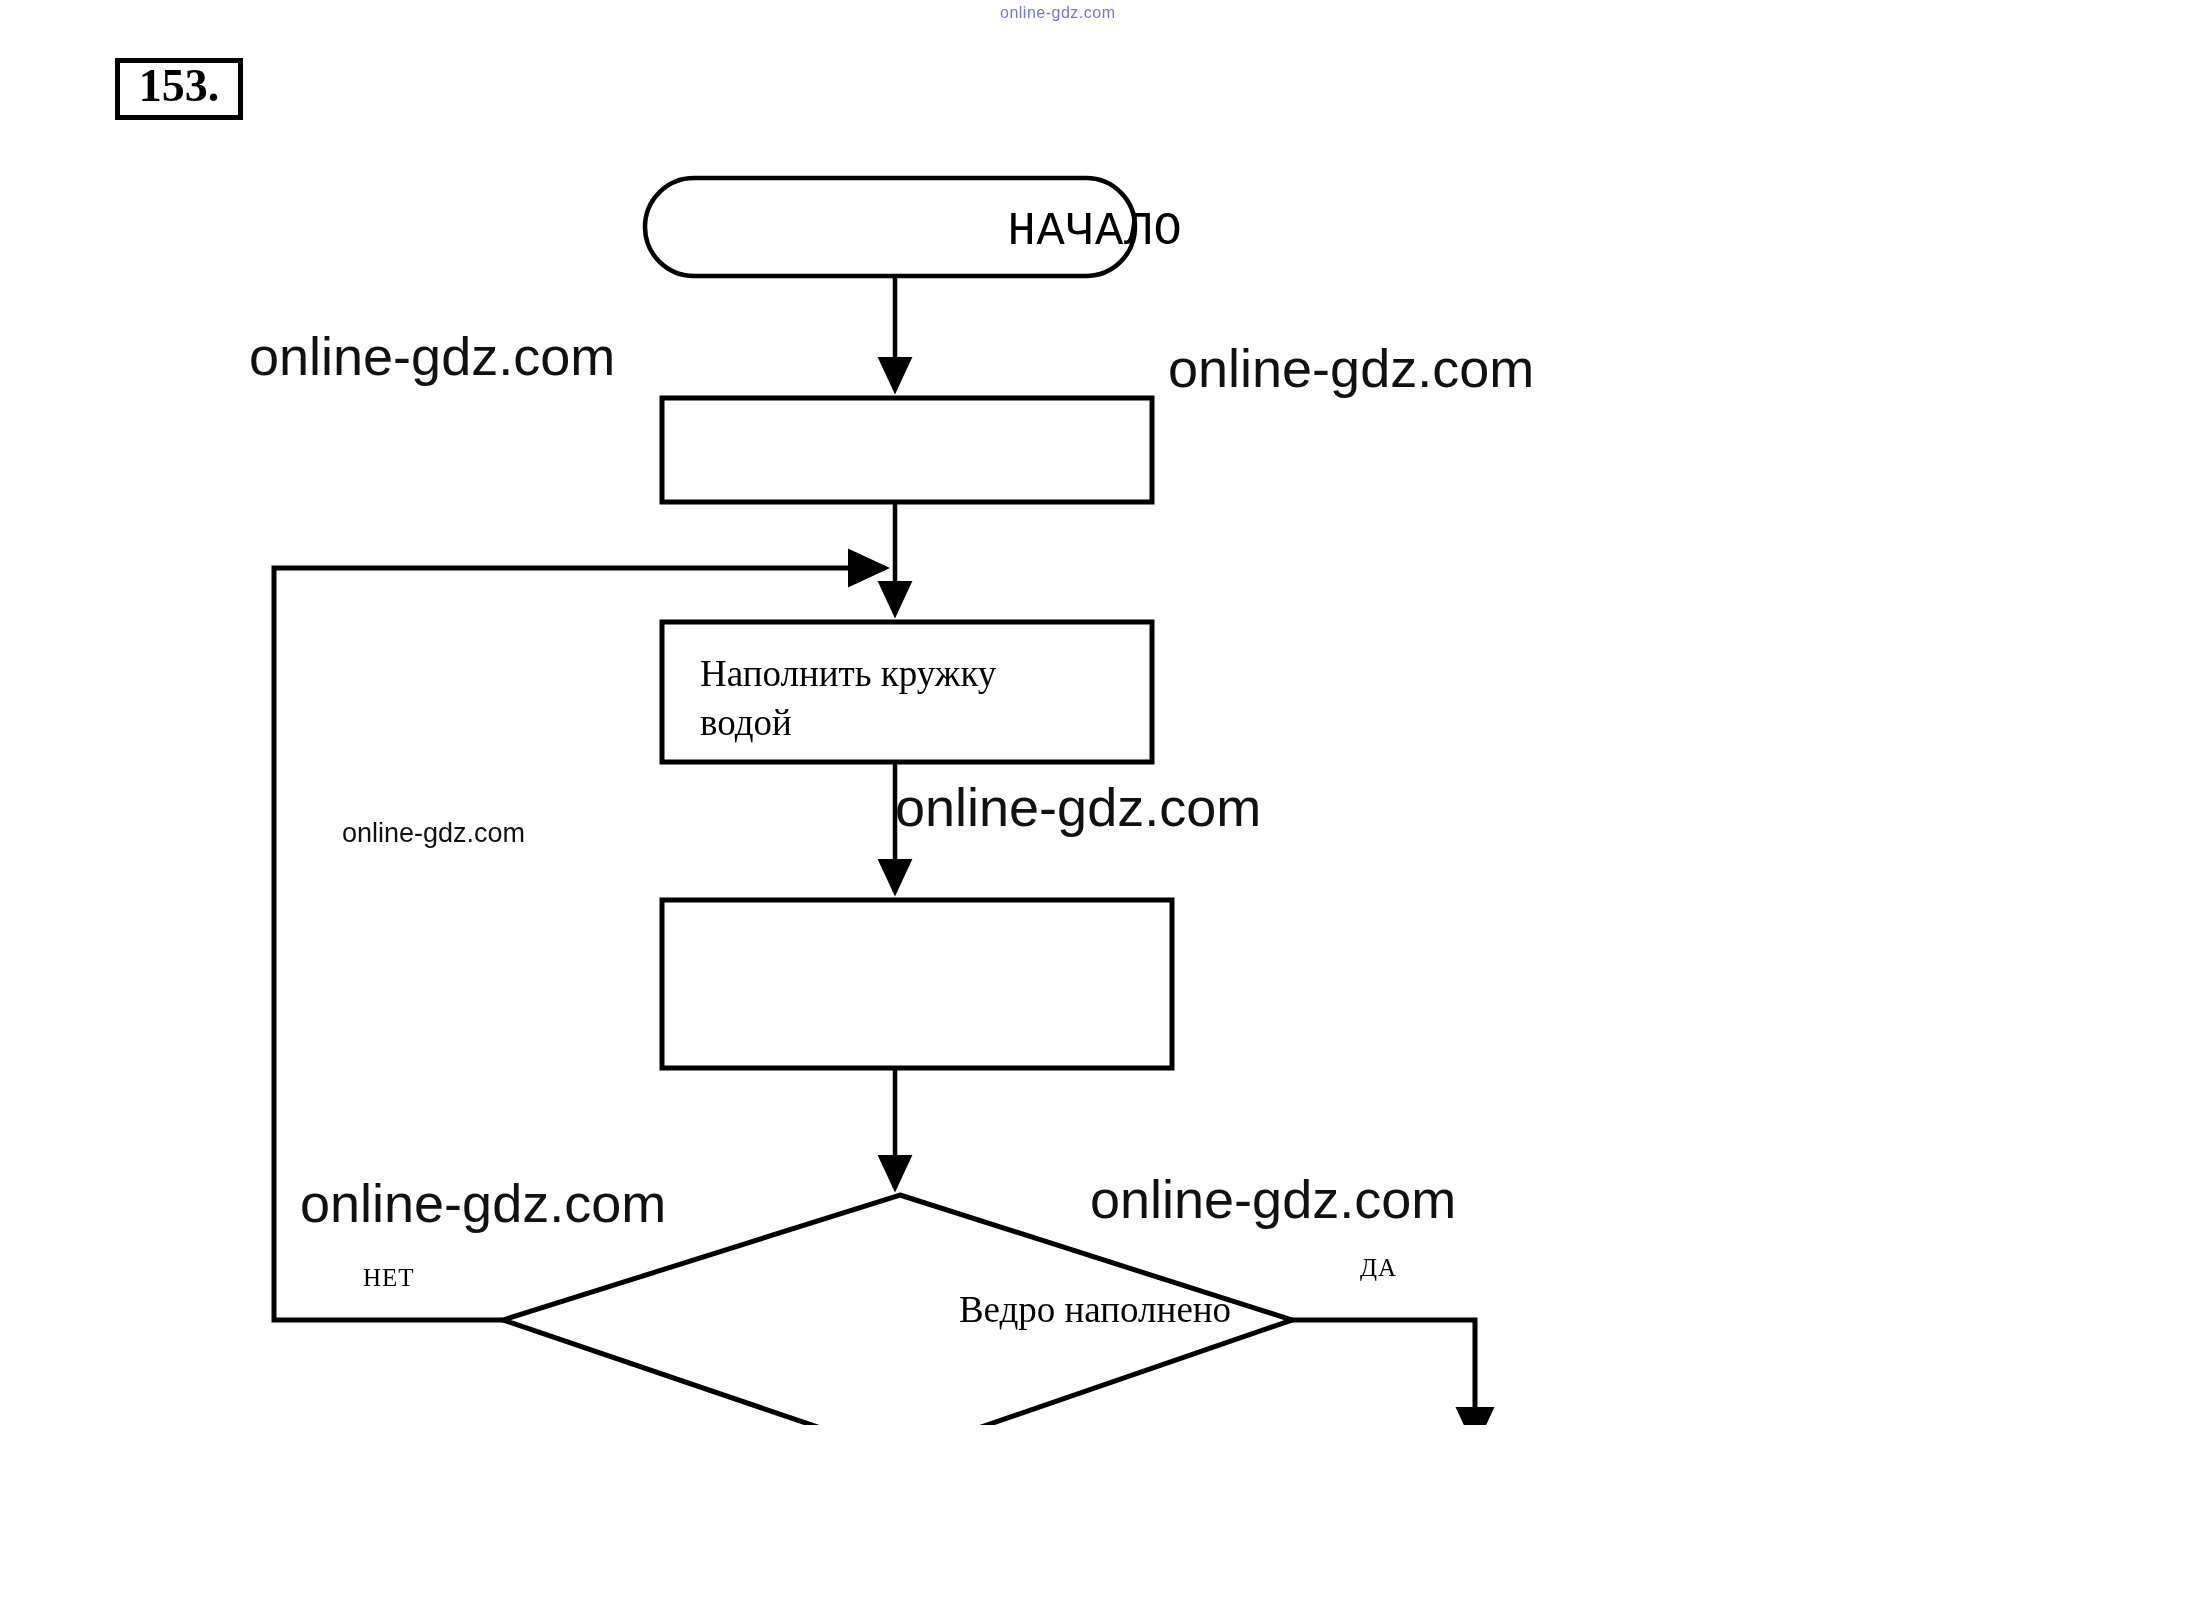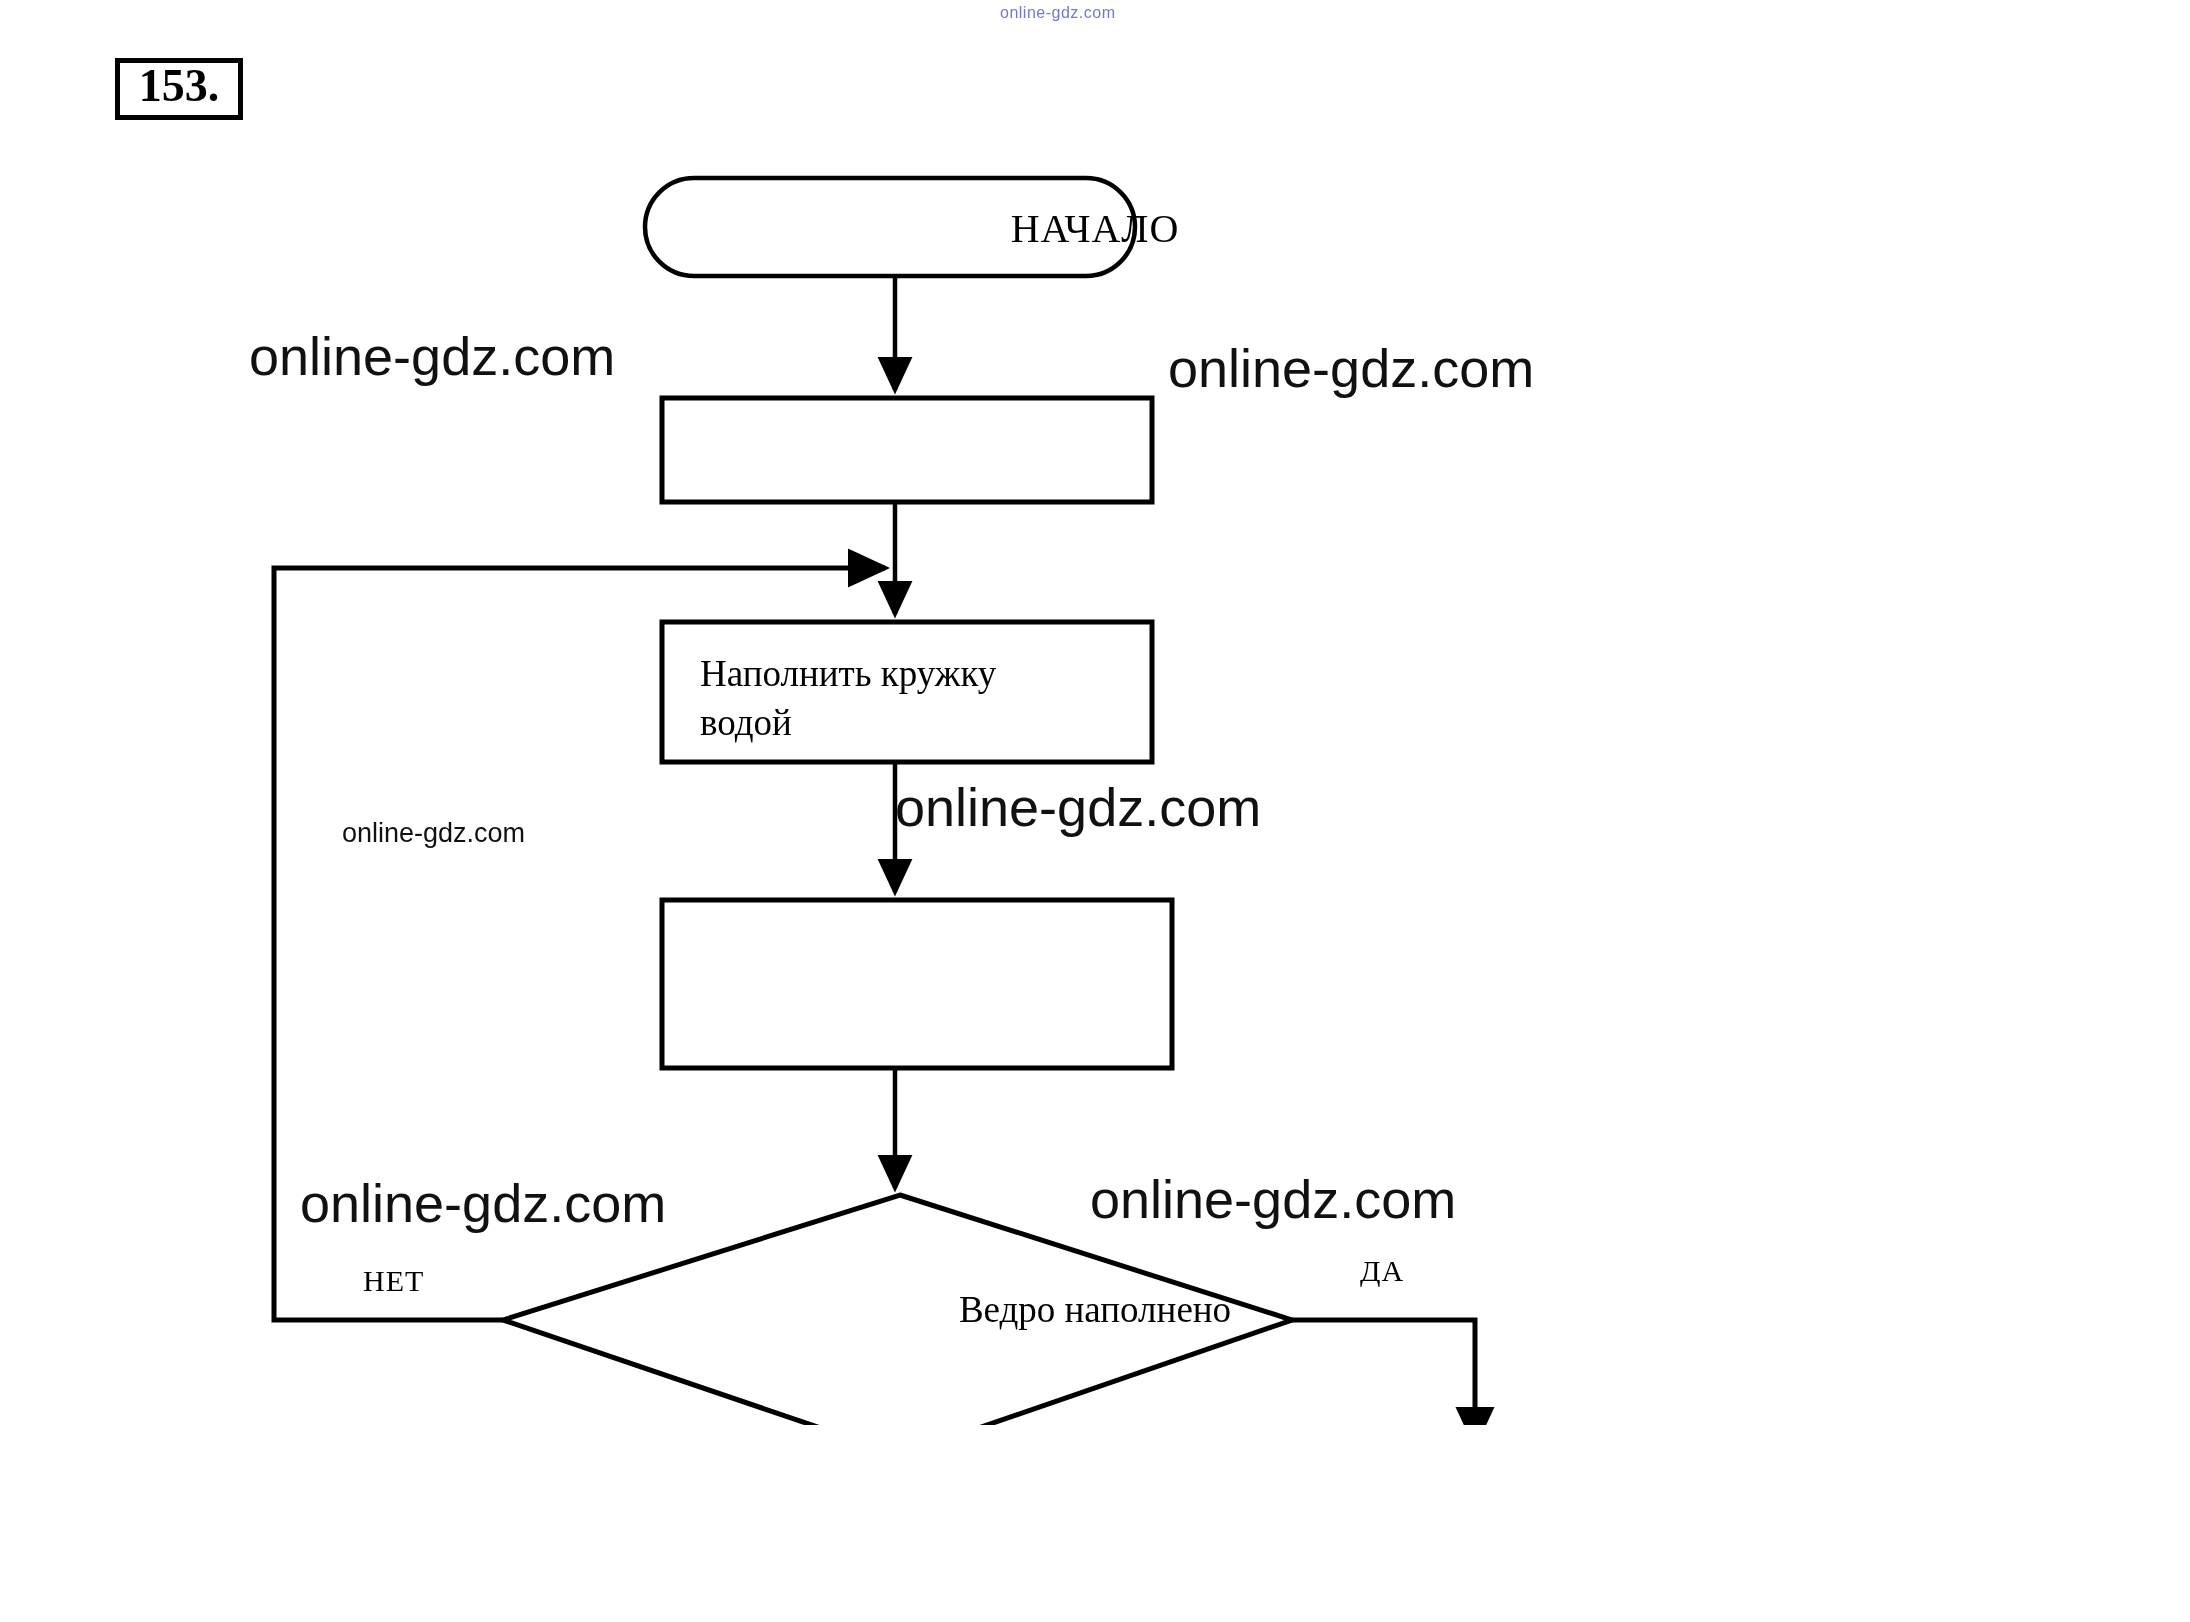--- a/index.html
+++ b/index.html
@@ -46,39 +46,40 @@
   }
 
   
   .node-text {
     position: absolute;
     color: #000;
     font-family: "Liberation Serif", serif;
     white-space: pre-wrap;
   }
   .terminator-label {
-    font-size: 40px;
+    font-size: 47px;
     letter-spacing: 1px;
     text-align: center;
     width: 100%;
     left: 0;
+    font-family: Liberation Mono, monospace;
   }
   .process-label {
     font-size: 37px;
     line-height: 1.32;
     text-align: left;
   }
   .decision-label {
     font-size: 37px;
     text-align: center;
     width: 100%;
     left: 0;
   }
   .branch-label {
-    font-size: 30px;
+    font-size: 25px;
     letter-spacing: 1px;
     color: #000;
   }
 
   
   .watermark {
     position: absolute;
     font-family: "Liberation Sans", sans-serif;
     color: #111111;
     white-space: nowrap;

